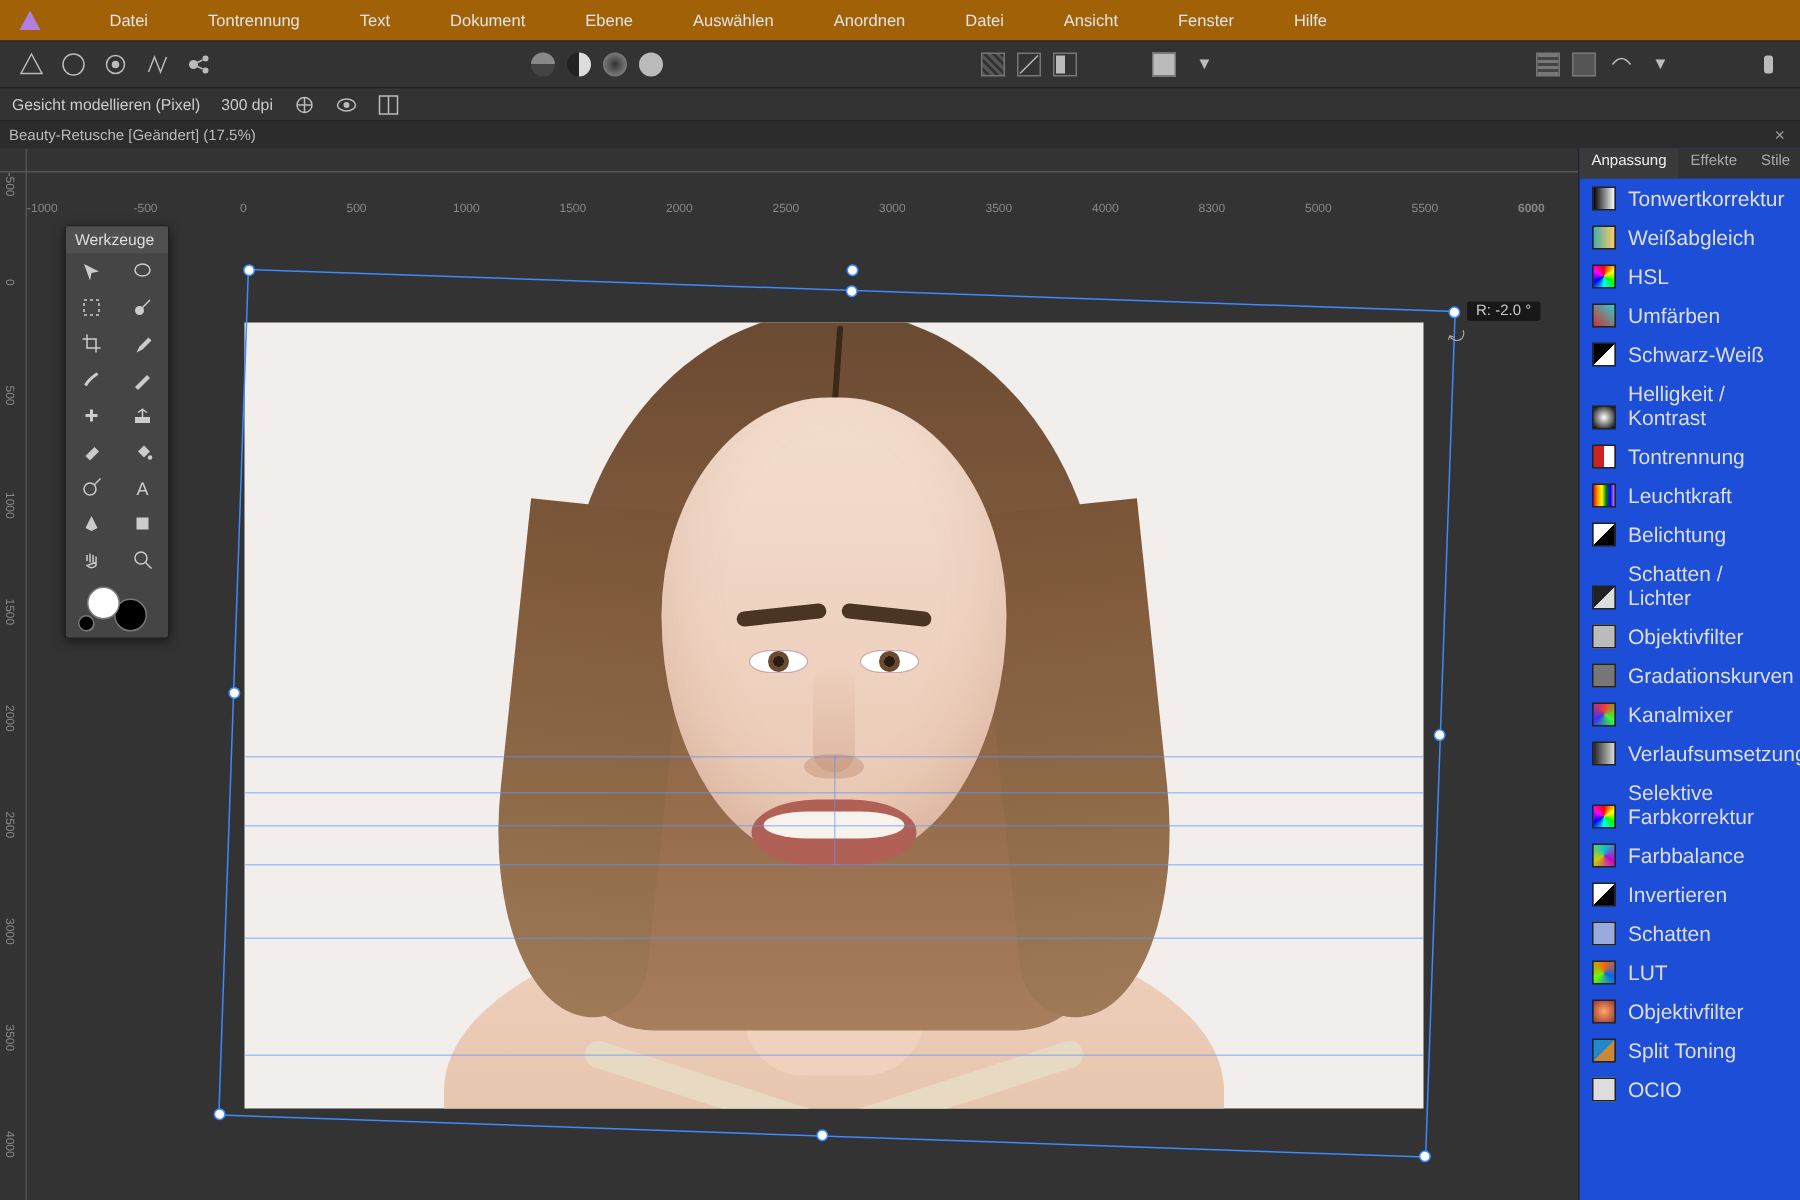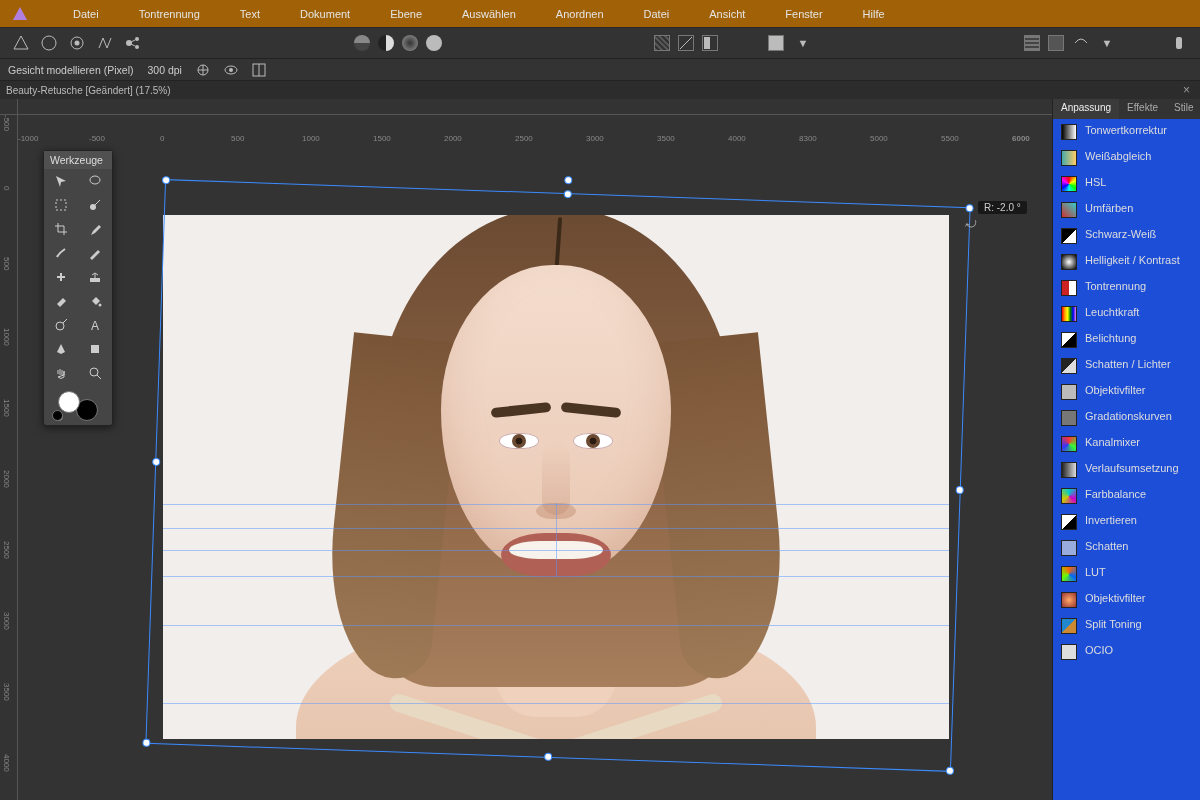--- a/index.html
+++ b/index.html
@@ -59,21 +59,21 @@
   .sw-back { position:absolute; width:22px;height:22px;border-radius:50%; background:#000; right:14px; top:14px; border:1px solid #777;}
   .sw-front{ position:absolute; width:22px;height:22px;border-radius:50%; background:#fff; left:14px; top:6px; border:1px solid #777;}
   .sw-mini { position:absolute; left:10px; bottom:4px; width:9px;height:9px; background:#fff; border:1px solid #777; border-radius:50%; }
   .sw-mini::after{content:"";position:absolute;left:-3px;top:-3px;width:9px;height:9px;border:1px solid #777;border-radius:50%;background:#000;}
 
   
   .rp-tabs { display:flex; height:20px; background:#333; font-size:10px; }
   .rp-tab { padding:3px 8px; color:#aaa; cursor:pointer; }
   .rp-tab.active { background:#3a3a3a; color:#eee; }
   .adj-list { flex:1; overflow:auto; }
-  .adj-item { display:flex; align-items:flex-start; gap:8px; padding:5px 8px; font-size:11px; color:#ddd; cursor:pointer;}
+  .adj-item { display:flex; align-items:flex-end; gap:8px; padding:5px 8px; font-size:14px; color:#ddd; cursor:pointer;}
   .adj-icon { width:16px; height:16px; flex-shrink:0; border:1px solid #222; }
 
   
   .face { position:absolute; left:50%; top:48%; transform:translate(-50%,-50%); width:420px; height:520px; }
   .hair { position:absolute; left:50%; top:0; transform:translateX(-50%); width:360px; height:480px; background:linear-gradient(180deg,#6a4a32 0%, #8a6142 50%, #a87f5d 100%); border-radius:180px 180px 60px 60px / 220px 220px 60px 60px; }
   .hair::before, .hair::after{ content:""; position:absolute; top:130px; width:110px; height:340px; background:linear-gradient(180deg,#7a5436,#9e7a57); }
   .hair::before{ left:-40px; border-radius:0 0 40px 80px/0 0 40px 160px; transform:rotate(6deg);}
   .hair::after{ right:-40px; border-radius:0 0 80px 40px/0 0 160px 40px; transform:rotate(-6deg);}
   .skin { position:absolute; left:50%; top:58px; transform:translateX(-50%); width:230px; height:310px; background:linear-gradient(180deg,#f4ddce,#e9c8b3); border-radius:115px 115px 110px 110px / 150px 150px 170px 170px; box-shadow:inset 0 -20px 40px rgba(180,120,90,.25);}
   .neck { position:absolute; left:50%; bottom:10px; transform:translateX(-50%); width:120px; height:120px; background:#efd1bd; border-radius:10px 10px 40px 40px;}
@@ -474,20 +474,24 @@
         </div>
         <div class="adj-item">
           <div class="adj-icon" style="background: conic-gradient(rgb(255, 51, 51), rgb(51, 255, 51), rgb(51, 51, 255), rgb(255, 51, 51));"></div>
           <span>Kanalmixer</span>
         </div>
         <div class="adj-item">
           <div class="adj-icon" style="background: linear-gradient(90deg, rgb(34, 34, 34), rgb(221, 221, 221));"></div>
           <span>Verlaufsumsetzung</span>
         </div>
         <div class="adj-item">
+          <div class="adj-icon" style="background: conic-gradient(red, yellow, lime, cyan, blue, magenta, red);"></div>
+          <span>Selektive Farbkorrektur</span>
+        </div>
+        <div class="adj-item">
           <div class="adj-icon" style="background: conic-gradient(rgb(0, 204, 204), rgb(204, 0, 204), rgb(204, 204, 0), rgb(0, 204, 204));"></div>
           <span>Farbbalance</span>
         </div>
         <div class="adj-item">
           <div class="adj-icon" style="background: linear-gradient(135deg, rgb(255, 255, 255) 50%, rgb(0, 0, 0) 50%);"></div>
           <span>Invertieren</span>
         </div>
         <div class="adj-item">
           <div class="adj-icon" style="background: rgb(153, 170, 221);"></div>
           <span>Schatten</span>

